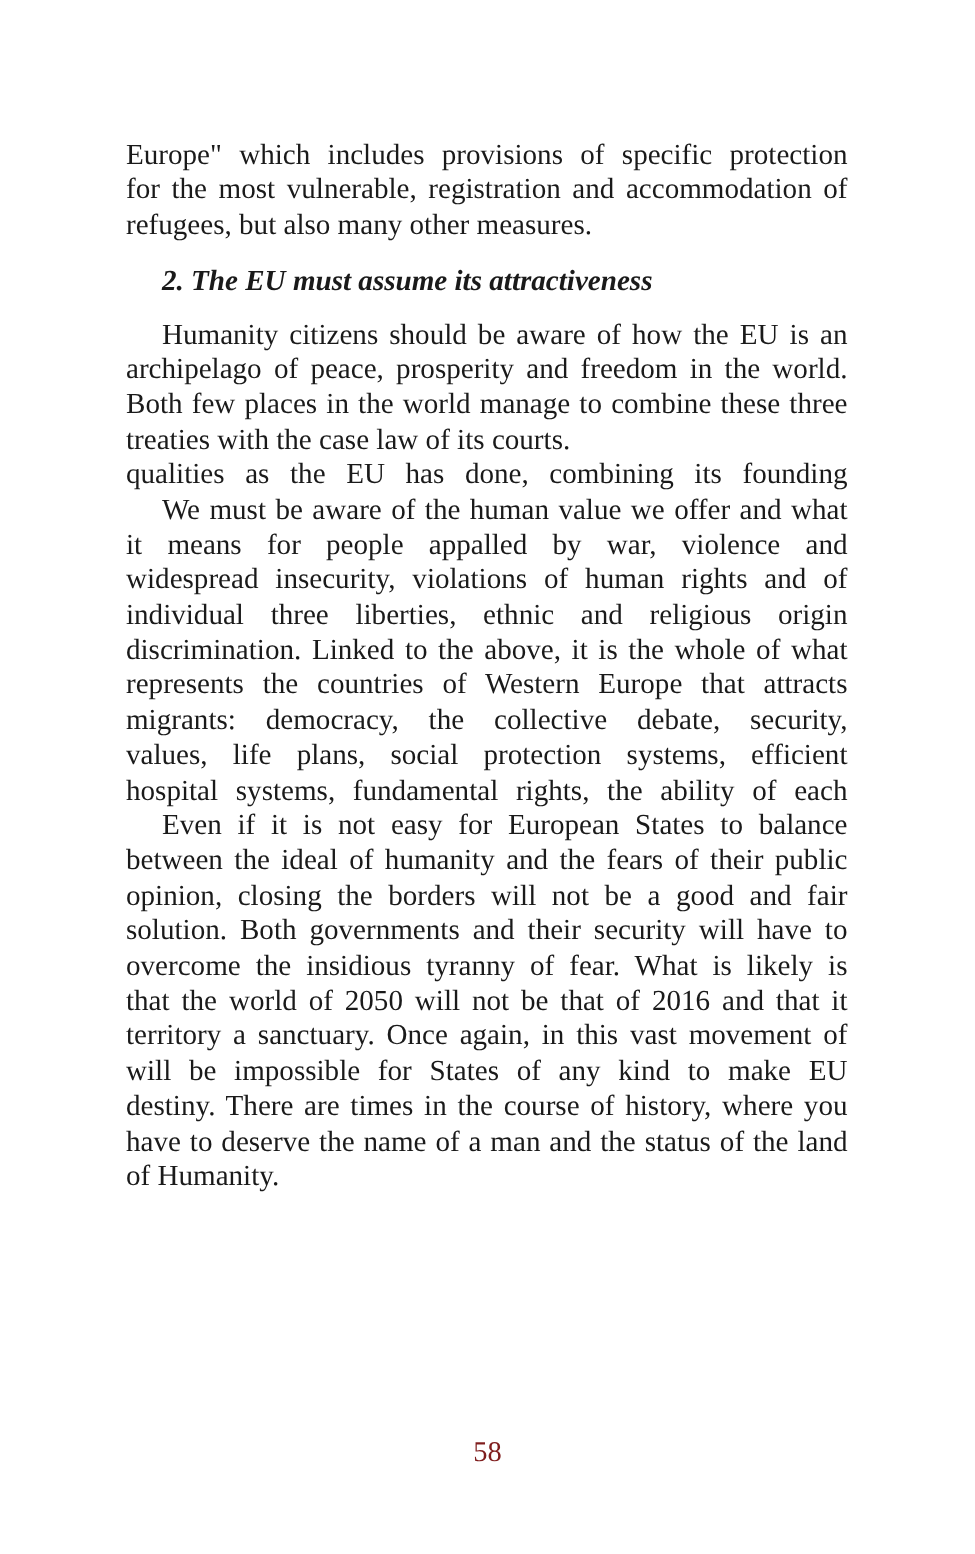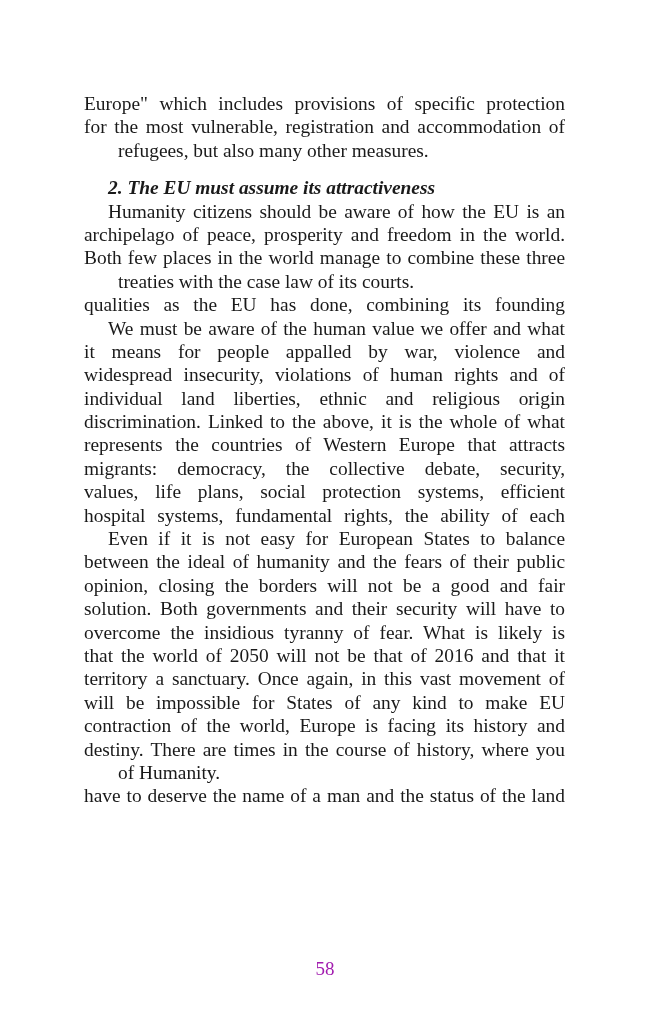--- a/index.html
+++ b/index.html
@@ -5,31 +5,31 @@
     html, body { margin: 0; padding: 0; background: #ffffff; }
     body { width: 650px; height: 1036px; position: relative; overflow: hidden; }
     .page {
       position: absolute; left: 84px; top: 92px; width: 481px;
       font-family: "Liberation Serif", serif; font-size: 19.4px; color: #1a1a1a;
     }
     .line {
       display: block; height: 23.4px; line-height: 23.4px; white-space: nowrap;
       text-align: justify; text-align-last: justify;
     }
-    .line.last { text-align-last: left; margin-left: 34px; }
+    .line.last { text-align-last: left; }
     .line.indent { padding-left: 24px; }
     .heading {
       display: block; height: 23.4px; line-height: 23.4px;
       font-weight: bold; font-style: italic; padding-left: 24px;
-      margin-top: 14px; margin-bottom: 0;
+      margin-top: 14px; margin-bottom: 12px;
     }
     .page-number {
       position: absolute; left: 0; width: 650px; top: 958px;
       text-align: center; font-family: "Liberation Serif", serif;
-      font-size: 19px; color: #a21caf;
+      font-size: 19px; color: #7f1d1d;
     }
   </style>
 </head>
 <body>
 
 <div class="page">
   <div>
     <span class="line">Europe" which includes provisions of specific protection</span>
     <span class="line">for the most vulnerable, registration and accommodation of</span>
     <span class="line last">refugees, but also many other measures.</span>
@@ -42,37 +42,36 @@
     <span class="line">archipelago of peace, prosperity and freedom in the world.</span>
     <span class="line">Both few places in the world manage to combine these three</span>
     <span class="line last">treaties with the case law of its courts.</span>
     <span class="line">qualities as the EU has done, combining its founding</span>
   </div>
 
   <div>
     <span class="line indent">We must be aware of the human value we offer and what</span>
     <span class="line">it means for people appalled by war, violence and</span>
     <span class="line">widespread insecurity, violations of human rights and of</span>
-    <span class="line">individual land liberties, ethnic and religious origin</span>
+    <span class="line">individual three liberties, ethnic and religious origin</span>
     <span class="line">discrimination. Linked to the above, it is the whole of what</span>
     <span class="line">represents the countries of Western Europe that attracts</span>
     <span class="line">migrants: democracy, the collective debate, security,</span>
     <span class="line">values, life plans, social protection systems, efficient</span>
     <span class="line">hospital systems, fundamental rights, the ability of each</span>
   </div>
 
   <div>
     <span class="line indent">Even if it is not easy for European States to balance</span>
     <span class="line">between the ideal of humanity and the fears of their public</span>
     <span class="line">opinion, closing the borders will not be a good and fair</span>
     <span class="line">solution. Both governments and their security will have to</span>
     <span class="line">overcome the insidious tyranny of fear. What is likely is</span>
     <span class="line">that the world of 2050 will not be that of 2016 and that it</span>
     <span class="line">territory a sanctuary. Once again, in this vast movement of</span>
     <span class="line">will be impossible for States of any kind to make EU</span>
-    <span class="line">contraction of the world, Europe is facing its history and</span>
     <span class="line">destiny. There are times in the course of history, where you</span>
+    <span class="line">have to deserve the name of a man and the status of the land</span>
     <span class="line last">of Humanity.</span>
-    <span class="line">have to deserve the name of a man and the status of the land</span>
   </div>
 </div>
 
 <div class="page-number">58</div>
 
 </body></html>

